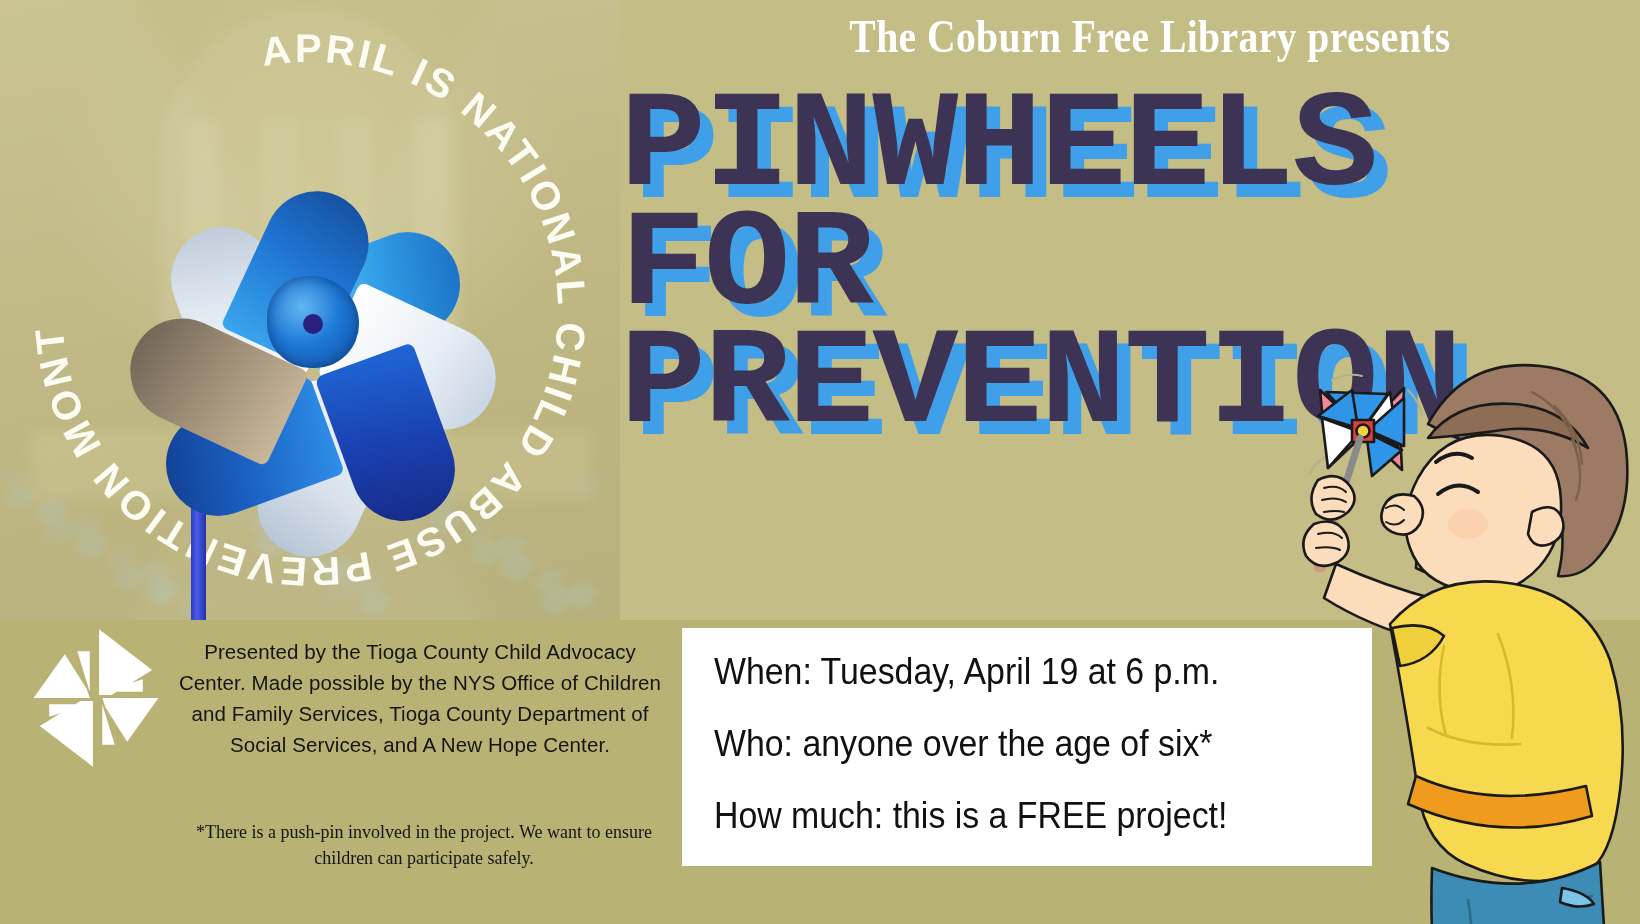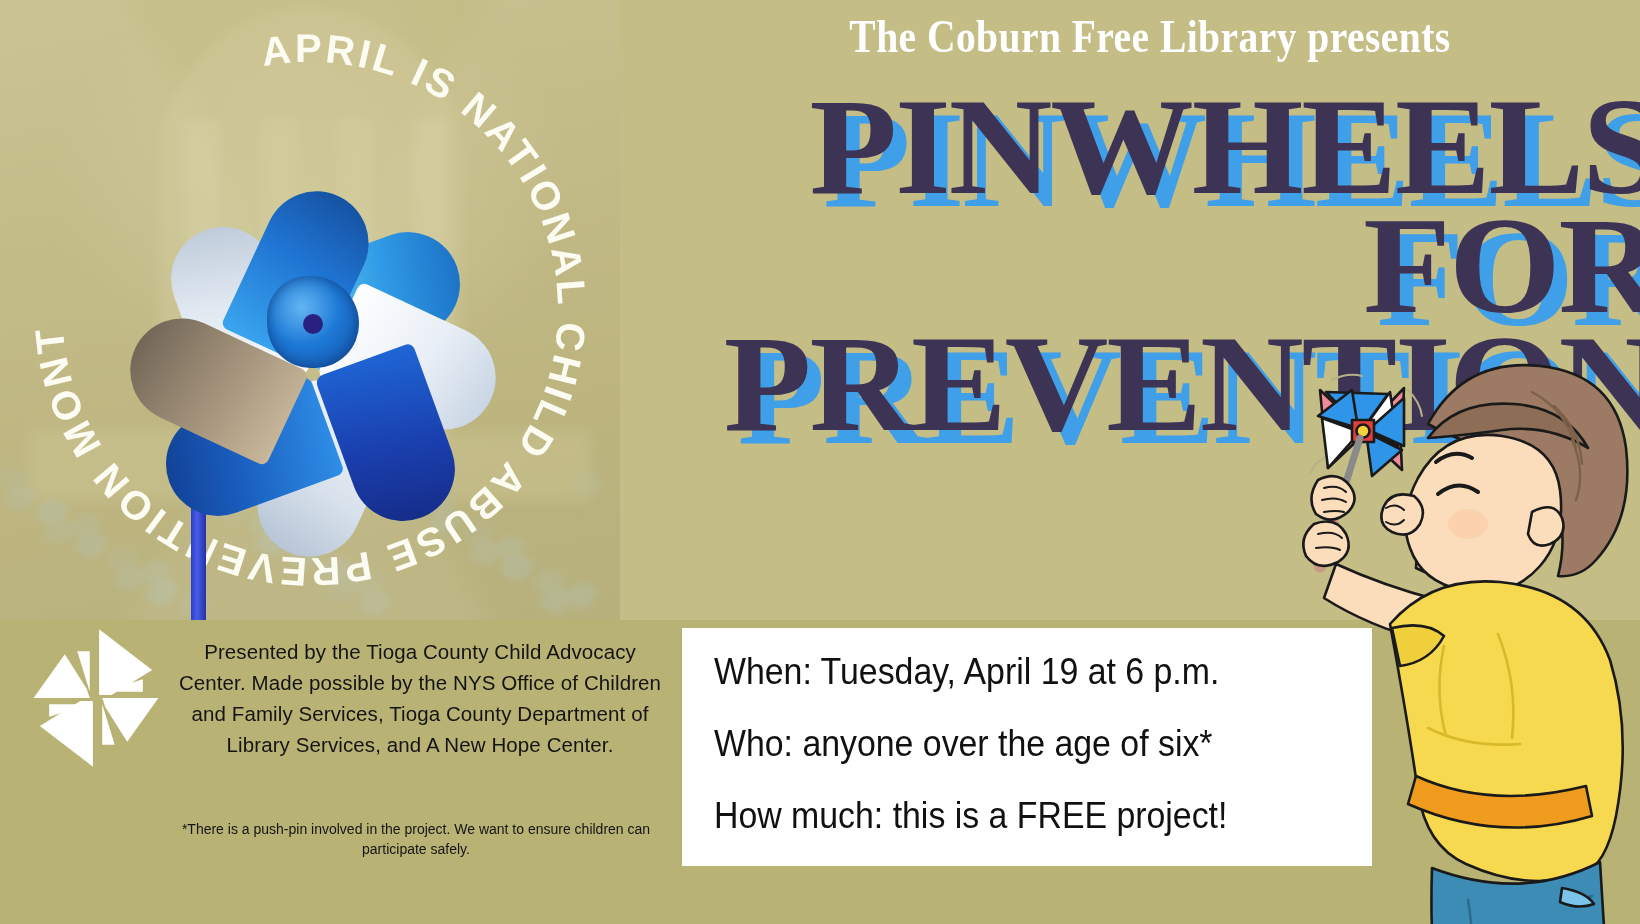--- a/index.html
+++ b/index.html
@@ -172,22 +172,22 @@
     color: #ffffff;
     transform: scaleX(0.86);
     transform-origin: center top;
     letter-spacing: 0.5px;
   }
 
   .maintitle {
     position: absolute;
     left: 640px; top: 88px;
     width: 1000px;
-    text-align: right;
-    font-family: Liberation Serif, serif;
+    text-align: left;
+    font-family: Liberation Mono, monospace;
     font-weight: 700;
     color: #3d3354;
     line-height: 0.86;
     letter-spacing: -2px;
     text-shadow: 13px 13px 0 #3f9fe8;
   }
   .maintitle .l1 { font-size: 138px; transform: scaleX(1.04); display: block; }
   .maintitle .l2 { font-size: 138px; transform: scaleX(1.04); display: block; }
 
   .subtitle {
@@ -231,25 +231,25 @@
     width: 488px;
     text-align: center;
     font-family: "Liberation Sans", sans-serif;
     font-size: 20.5px;
     line-height: 1.52;
     color: #141414;
     letter-spacing: 0.1px;
   }
   .footnote {
     position: absolute;
-    left: 172px; top: 820px;
+    left: 180px; top: 820px;
     width: 488px;
     text-align: center;
-    font-family: Liberation Sans, sans-serif;
-    font-size: 14px;
+    font-family: Liberation Serif, serif;
+    font-size: 18px;
     line-height: 1.42;
     color: #141414;
   }
 
   
   .boy { position: absolute; left: 1232px; top: 328px; width: 410px; height: 596px; }
 </style>
 </head>
 <body>
 
@@ -354,21 +354,21 @@
     <span class="l2">PREVENTION</span>
   </div>
 
 
   <div class="infobox">
     <div class="line">When: Tuesday, April 19 at 6 p.m.</div>
     <div class="line">Who: anyone over the age of six*</div>
     <div class="line">How much: this is a FREE project!</div>
   </div>
 
-  <div class="credits">Presented by the Tioga County Child Advocacy Center.  Made possible by the NYS Office of Children and Family Services, Tioga County Department of Library Services, and A New Hope Center.</div>
+  <div class="credits">Presented by the Tioga County Child Advocacy Center.  Made possible by the NYS Office of Children and Family Services, Tioga County Department of Social Services, and A New Hope Center.</div>
   <div class="footnote">*There is a push-pin involved in the project.  We want to ensure children can participate safely.</div>
 
   <svg class="boy" viewBox="0 0 410 596">
     <g stroke="#1a1a1a" stroke-width="2.6" stroke-linejoin="round" stroke-linecap="round">
 
       <g fill="none" stroke="#b7b189" stroke-width="2">
         <path d="M100 52 q16 -8 30 -4"></path>
         <path d="M96 128 q-14 6 -18 18"></path>
         <path d="M176 62 q12 12 14 26"></path>
       </g>

